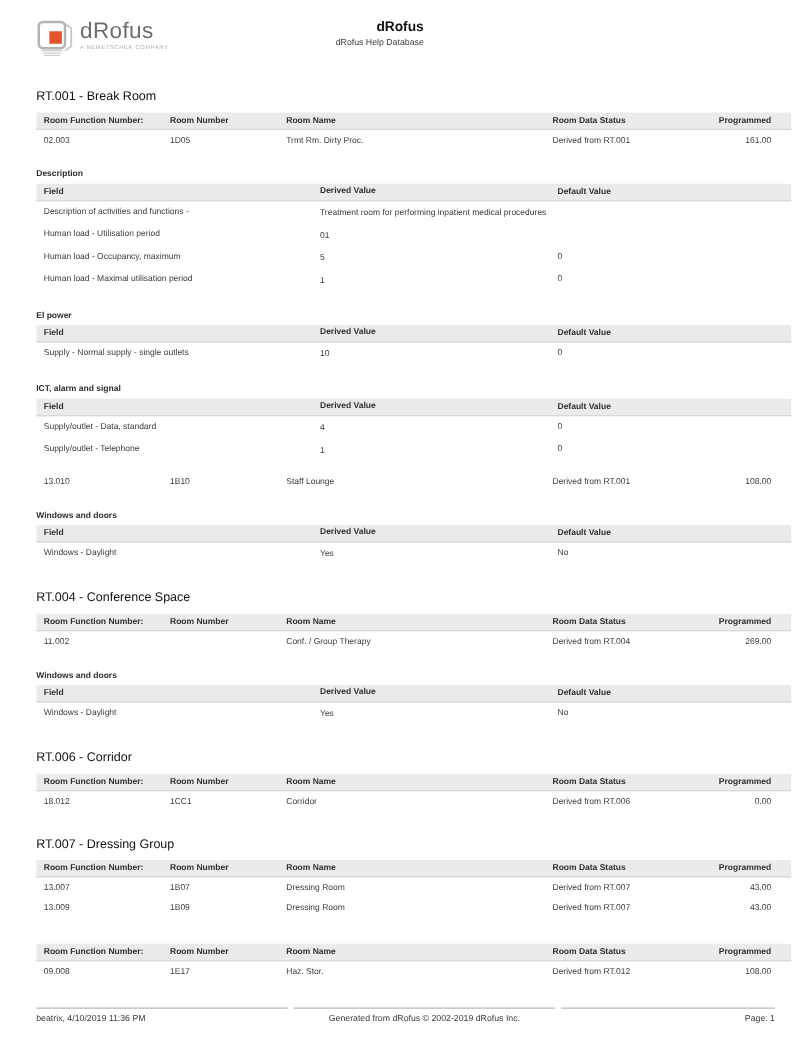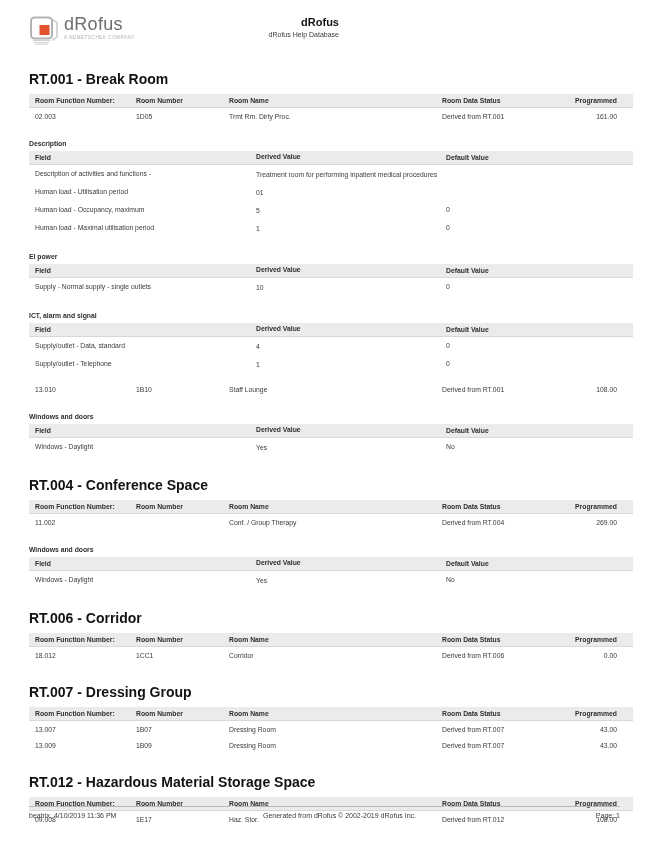--- a/index.html
+++ b/index.html
@@ -21,21 +21,21 @@
   .logo-brand { font-size:18px; color:#6d6d6d; letter-spacing:0.3px; line-height:20px; }
   .logo-tagline { font-size:4.5px; color:#aeaeae; letter-spacing:0.6px; text-transform:uppercase; margin-top:1px; }
   .hdr-title { flex:1; text-align:center; font-weight:bold; font-size:11.5px; color:#121212; line-height:14px; padding-top:4px; }
   .hdr-right { width:130px; text-align:right; padding-top:4px; }
   .hdr-right-title { font-weight:bold; font-size:11px; color:#121212; line-height:13px; }
   .hdr-right-sub { font-size:7px; color:#3a3a3a; margin-top:2px; }
 
   
   #report-body { margin-top:6px; }
   .section { margin-top:21px; }
-  .section-heading { font-size:14px; font-weight:bold; color:#121212; margin-bottom:7px; }
+  .section-heading { font-size:10px; font-weight:normal; color:#121212; margin-bottom:7px; }
 
   .hband { display:flex; background:#ebebeb; border-bottom:1px solid #d8d8d8;
            height:14px; line-height:13px; font-weight:bold; font-size:6.8px; color:#2e2e2e; }
   .trow { display:flex; font-size:6.8px; line-height:9px; padding:4px 0 3px 0; }
 
   .rc1 { width:107px; padding-left:6px; }
   .rc2 { width:93px;  }
   .rc3 { width:213px; }
   .rc4 { width:98px;  }
   .rc5 { width:80px; text-align:right; padding-right:3px; }
@@ -258,21 +258,20 @@
           <div class="trow">
             <div class="rc1">13.009</div>
             <div class="rc2">1B09</div>
             <div class="rc3">Dressing Room</div>
             <div class="rc4">Derived from RT.007</div>
             <div class="rc5">43.00</div>
           </div>
         </div>
       </div>
       <div class="section">
-        <div class="section-heading">RT.012 - Hazardous Material Storage Space</div>
         <div class="hband">
           <div class="rc1">Room Function Number:</div>
           <div class="rc2">Room Number</div>
           <div class="rc3">Room Name</div>
           <div class="rc4">Room Data Status</div>
           <div class="rc5">Programmed</div>
         </div>
         <div class="room-row-block">
           <div class="trow">
             <div class="rc1">09.008</div>

